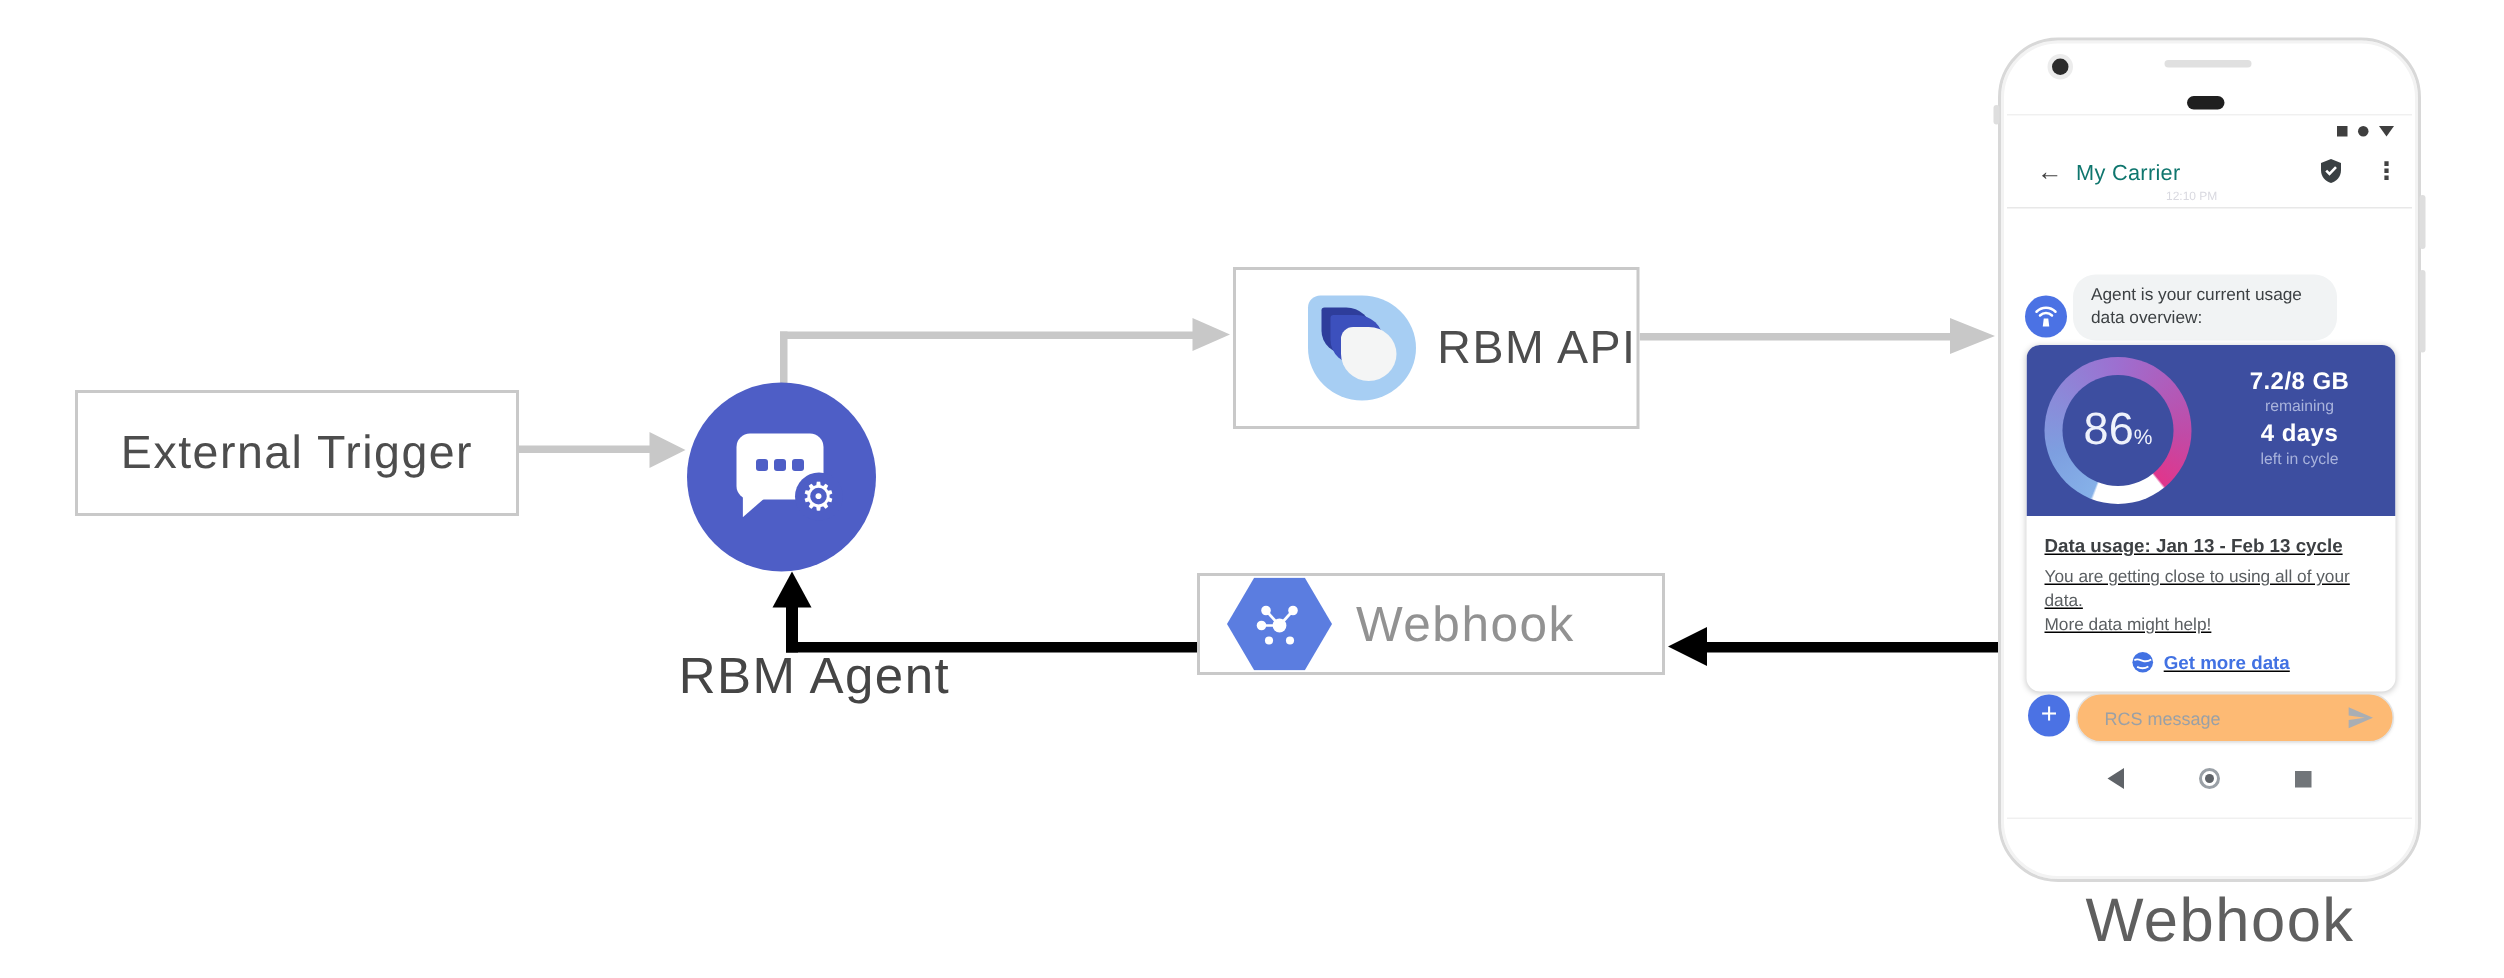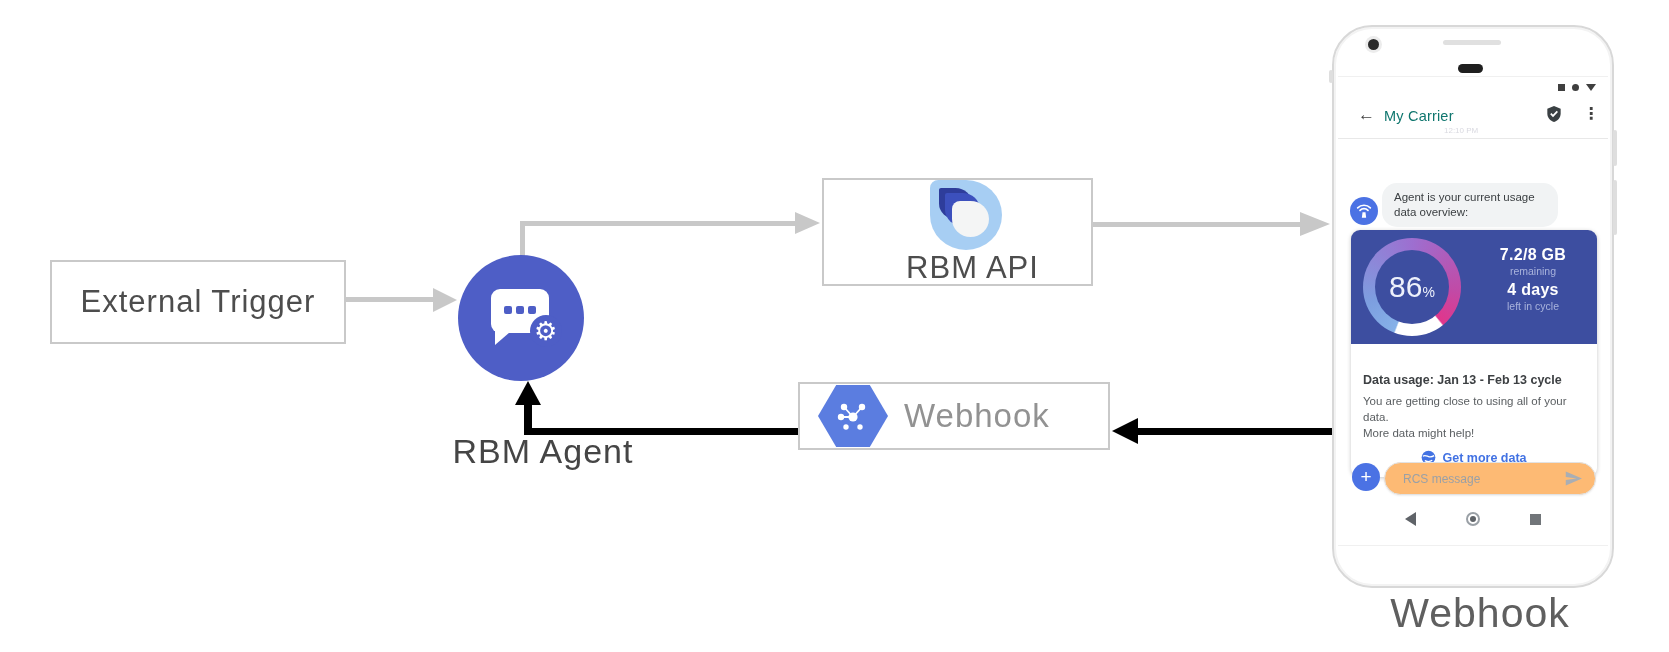--- a/index.html
+++ b/index.html
@@ -8,21 +8,21 @@
          font-family:"Liberation Sans","DejaVu Sans",sans-serif;}
 
   
   .node-box{position:absolute;border:2px solid #c9c9c9;background:#fff;display:flex;
             align-items:center;justify-content:center;}
   .node-label{font-weight:300;color:#4d4d4d;letter-spacing:1px;}
 
   .ext-trigger{left:50px;top:260px;width:296px;height:84px;}
   .ext-trigger .node-label{font-size:31px;}
 
-  .rbm-api-box{left:822px;top:178px;width:271px;height:108px;justify-content:flex-start;padding-left:16px;flex-direction:column;}
+  .rbm-api-box{left:822px;top:178px;width:271px;height:108px;justify-content:flex-end;padding-left:16px;}
   .rbm-api-box .node-label{font-size:31px;margin-left:14px;}
 
   .webhook-box{left:798px;top:382px;width:312px;height:68px;justify-content:flex-start;padding-left:18px;}
   .webhook-box .node-label{font-size:33px;color:#929292;margin-left:16px;}
 
   .agent-circle{position:absolute;left:458px;top:255px;width:126px;height:126px;border-radius:50%;
                 background:#4e5ec6;}
   .agent-bubble{position:absolute;left:33px;top:34px;width:58px;height:44px;background:#fff;border-radius:9px;}
   .agent-bubble-tail{position:absolute;left:4px;top:42px;width:16px;height:14px;background:#fff;
                      clip-path:polygon(0 0,100% 0,0 100%);}
@@ -97,21 +97,21 @@
          display:flex;align-items:center;justify-content:center;}
   .gauge-inner{width:74px;height:74px;border-radius:50%;background:#3d4ea0;
                display:flex;align-items:baseline;justify-content:center;color:#eef1fb;}
   .gauge-pct{font-size:30px;font-weight:300;line-height:74px;text-align:center;}
   .gauge-sign{font-size:14px;}
   .card-stats{position:absolute;left:126px;top:0;width:112px;height:114px;text-align:center;color:#fff;}
   .stat-value{font-size:16px;font-weight:bold;letter-spacing:.3px;}
   .stat-sub{font-size:10.5px;color:#a9b3dc;margin-top:1px;}
   .stat-1{margin-top:16px;}
   .stat-2{margin-top:4px;}
-  .card-white{padding:29px 12px 12px 12px;}
+  .card-white{padding:13px 12px 12px 12px;text-decoration:underline;}
   .card-heading{font-size:12.5px;font-weight:bold;color:#3d4043;}
   .card-body{font-size:11.5px;color:#5a5e61;line-height:16px;margin-top:6px;}
   .card-action{margin-top:9px;display:flex;align-items:center;justify-content:center;gap:6px;
                color:#4272e3;font-size:12.5px;font-weight:bold;}
 
   .composer{position:absolute;left:0;top:385px;width:100%;height:34px;}
   .plus-btn{position:absolute;left:14px;top:1px;width:28px;height:28px;border-radius:50%;background:#4b72e4;
             color:#fff;font-size:19px;display:flex;align-items:center;justify-content:center;line-height:0;}
   .composer-pill{position:absolute;left:46px;top:0;width:212px;height:33px;border:1px solid #e2e2e2;
                  border-radius:17px;background:#fdba74;box-shadow:0 1px 2px rgba(0,0,0,.07);

